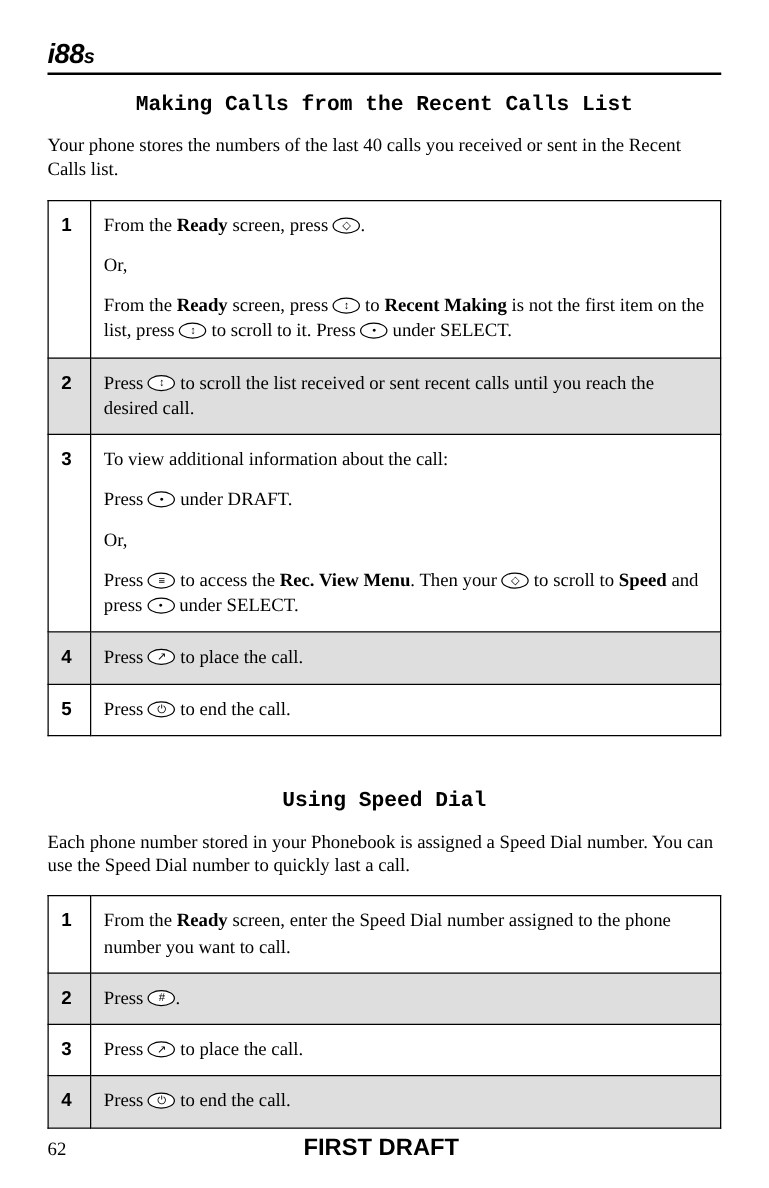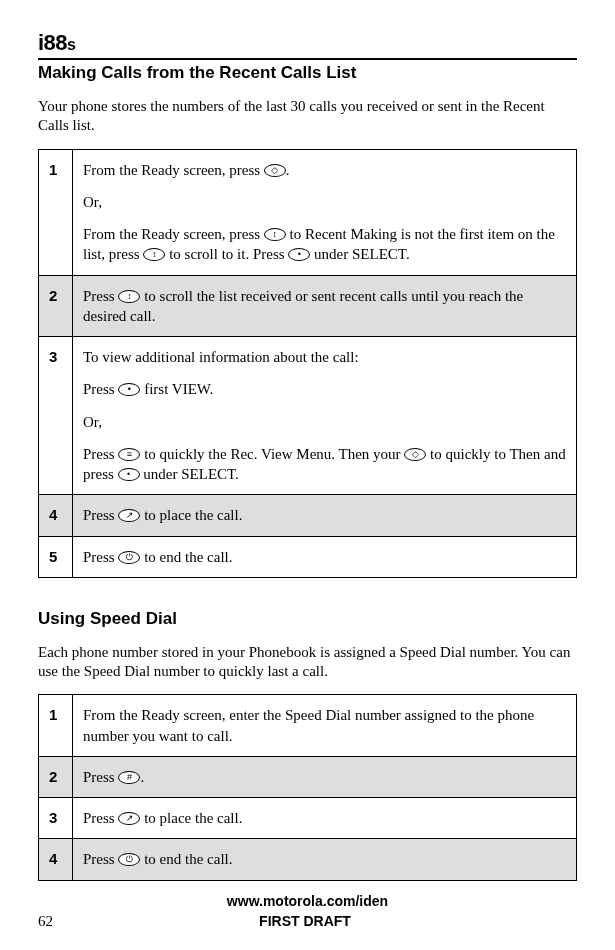--- a/index.html
+++ b/index.html
@@ -9,32 +9,34 @@
       font-family: 'Times New Roman', Times, serif;
       font-size: 15px;
       color: #000;
       background: #fff;
       padding: 30px 38px 20px 38px;
       position: relative;
     }
     .phone-model {
       font-family: Arial, sans-serif;
       font-weight: bold;
+      font-style: italic;
       font-size: 22px;
       margin-bottom: 2px;
       letter-spacing: -0.5px;
     }
     .phone-model .s { font-size: 16px; }
     .section-title {
-      font-family: Liberation Sans, sans-serif;
+      font-family: Liberation Mono, monospace;
       font-weight: bold;
       font-size: 17px;
       border-top: 2px solid #000;
-      padding-top: 3px;
+      padding-top: 15px;
       margin-bottom: 14px;
+      text-align: center;
     }
     .body-text {
       font-size: 15px;
       line-height: 1.25;
       margin-bottom: 14px;
     }
     .steps-table {
       border: 1px solid #000;
       border-collapse: collapse;
       width: 100%;
@@ -85,33 +87,33 @@
       font-size: 14px;
       margin-bottom: 4px;
     }
     .footer-line {
       display: flex;
       justify-content: space-between;
       align-items: baseline;
       font-weight: bold;
     }
     .page-num { font-size: 15px; font-family: 'Times New Roman', serif; font-weight: normal; }
-    .draft { font-size: 14px; }
-    b { font-weight: normal; }
+    .draft { font-size: 19px; }
+    b { font-weight: bold; }
   </style>
 </head>
 <body>
 
 <div class="phone-model">
   <span>i88</span><span class="s">s</span>
 </div>
 
 <div class="section-title">Making Calls from the Recent Calls List</div>
 
-<p class="body-text">Your phone stores the numbers of the last 30 calls you received or sent in the Recent Calls list.</p>
+<p class="body-text">Your phone stores the numbers of the last 40 calls you received or sent in the Recent Calls list.</p>
 
 <table class="steps-table">
   <tbody>
       <tr>
     <td class="step-num">1</td>
     <td class="step-cell">
       <p><span>From the </span><b>Ready</b><span> screen, press </span><span class="icon">◇</span><span>.</span></p>
       <p>Or,</p>
       <p><span>From the </span><b>Ready</b><span> screen, press </span><span class="icon">↕</span><span> to </span><b>Recent Making</b><span> is not the first item on the list, press </span><span class="icon">↕</span><span> to scroll to it. Press </span><span class="icon">•</span><span> under SELECT.</span></p>
     </td>
@@ -119,23 +121,23 @@
   <tr class="shaded">
     <td class="step-num">2</td>
     <td class="step-cell">
       <p><span>Press </span><span class="icon">↕</span><span> to scroll the list received or sent recent calls until you reach the desired call.</span></p>
     </td>
   </tr>
   <tr>
     <td class="step-num">3</td>
     <td class="step-cell">
       <p>To view additional information about the call:</p>
-      <p><span>Press </span><span class="icon">•</span><span> first VIEW.</span></p>
+      <p><span>Press </span><span class="icon">•</span><span> under DRAFT.</span></p>
       <p>Or,</p>
-      <p><span>Press </span><span class="icon">≡</span><span> to quickly the </span><b>Rec. View Menu</b><span>. Then your </span><span class="icon">◇</span><span> to quickly to </span><b>Then</b><span> and press </span><span class="icon">•</span><span> under SELECT.</span></p>
+      <p><span>Press </span><span class="icon">≡</span><span> to access the </span><b>Rec. View Menu</b><span>. Then your </span><span class="icon">◇</span><span> to scroll to </span><b>Speed</b><span> and press </span><span class="icon">•</span><span> under SELECT.</span></p>
     </td>
   </tr>
   <tr class="shaded">
     <td class="step-num">4</td>
     <td class="step-cell">
       <p><span>Press </span><span class="icon">↗</span><span> to place the call.</span></p>
     </td>
   </tr>
   <tr>
     <td class="step-num">5</td>
@@ -173,19 +175,18 @@
   <tr class="shaded">
     <td class="step-num">4</td>
     <td class="step-cell">
       <p><span>Press </span><span class="icon">⏻</span><span> to end the call.</span></p>
     </td>
   </tr>
 </tbody>
   </table>
 
 <div class="footer">
-  <div class="footer-url">www.motorola.com/iden</div>
   <div class="footer-line">
     <span class="page-num">62</span>
     <span class="draft">FIRST DRAFT</span>
     <span style="width:20px;"></span>
   </div>
 </div>
 
 </body></html>

